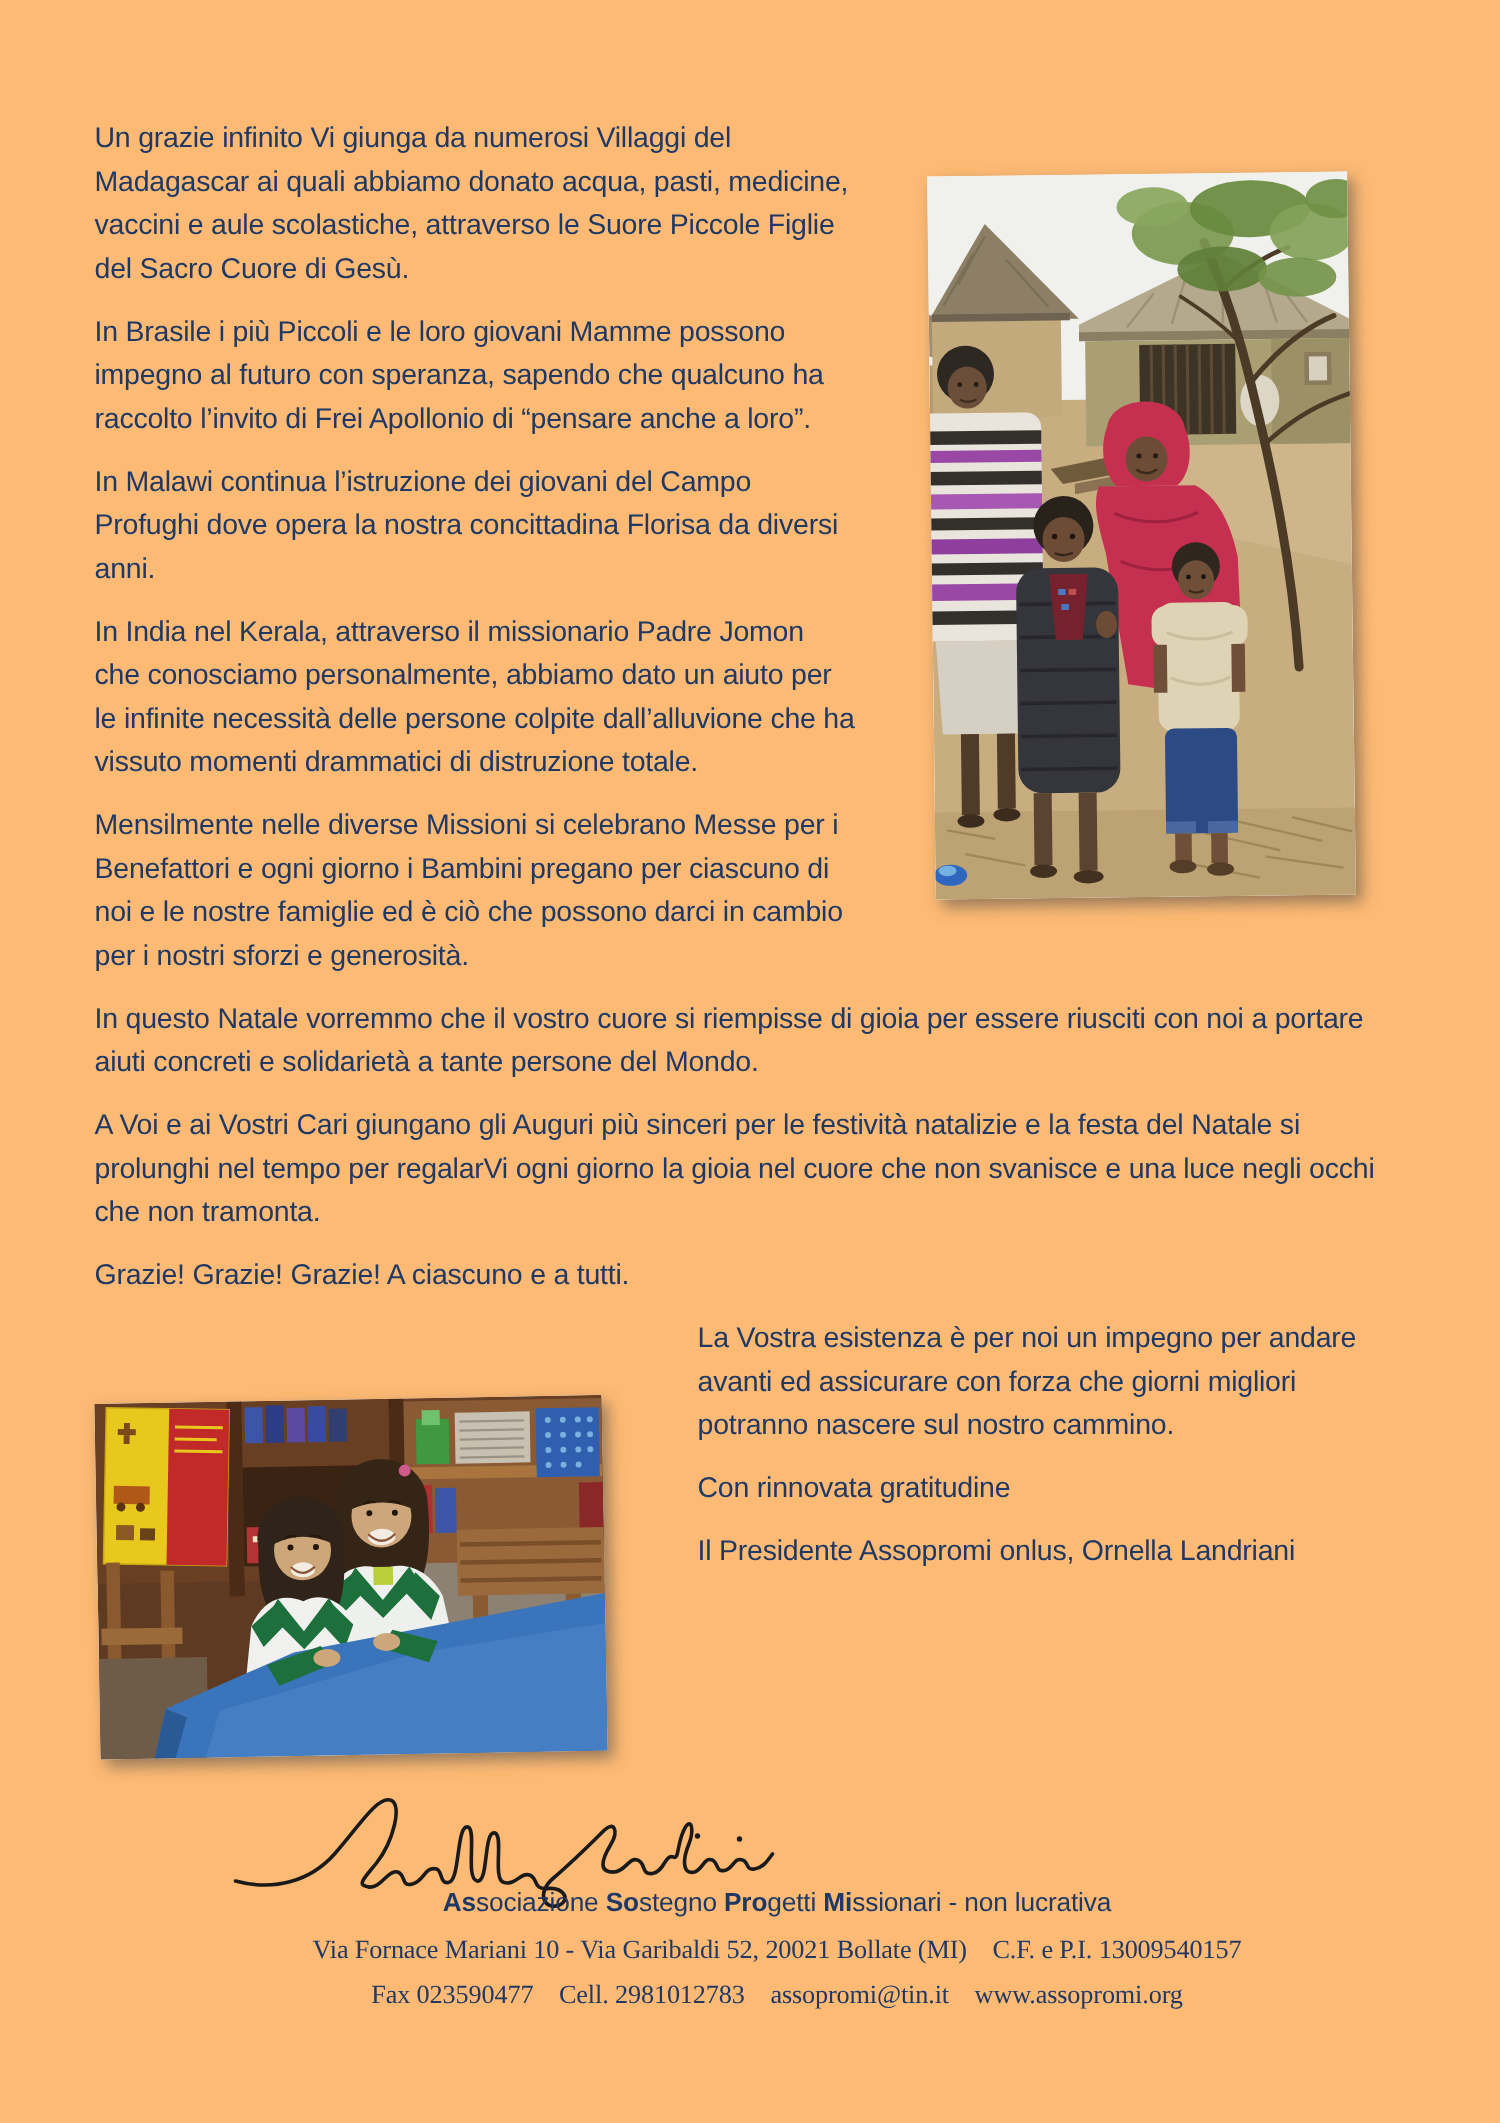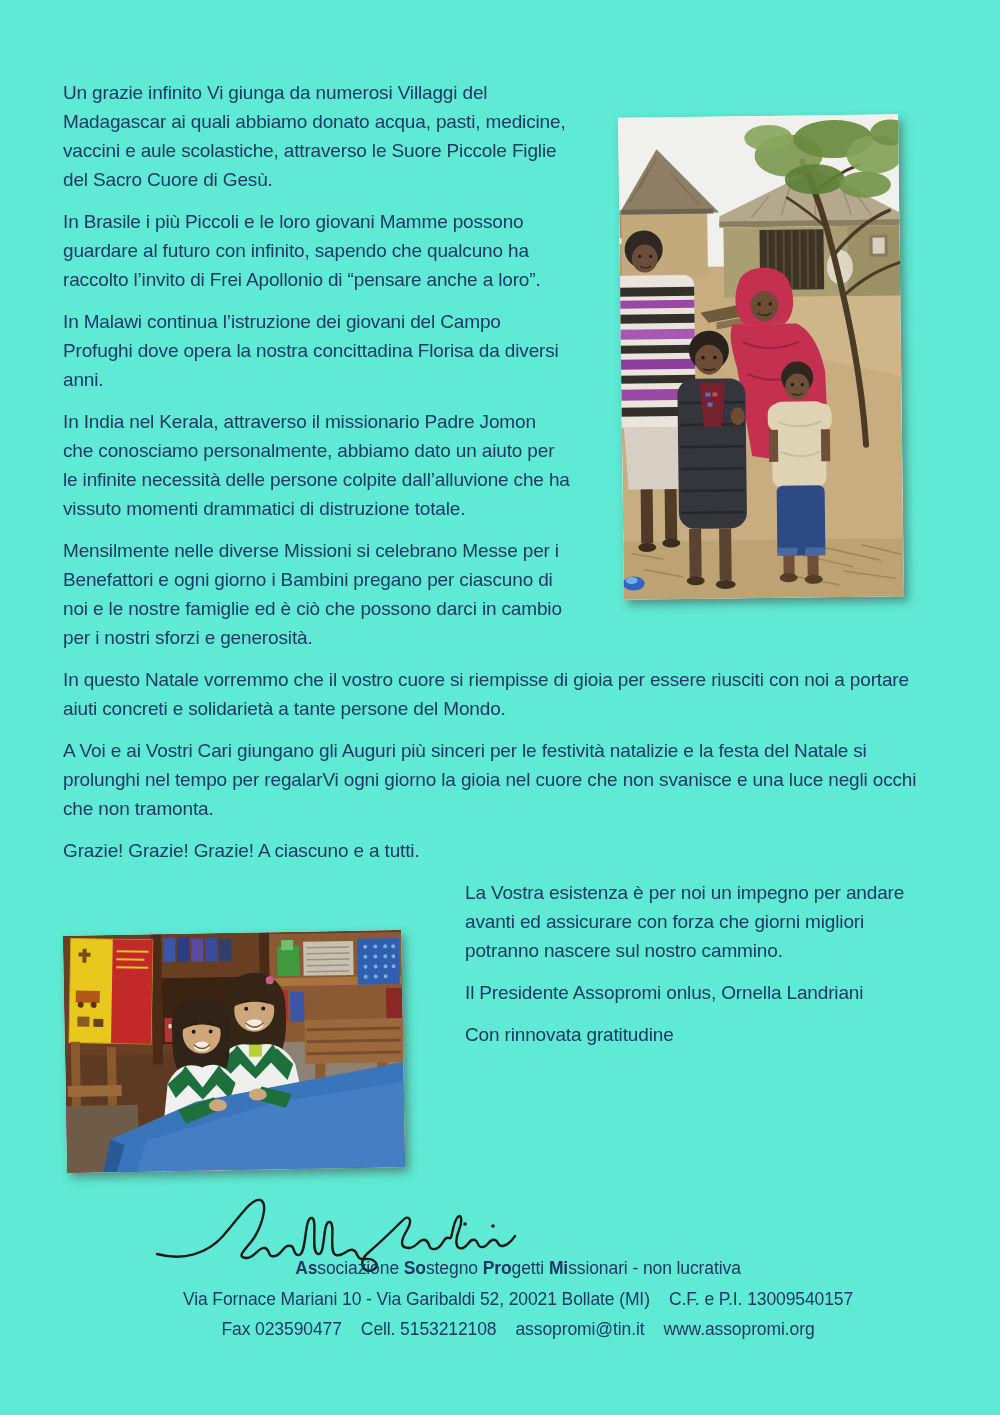--- a/index.html
+++ b/index.html
@@ -1,20 +1,20 @@
 <!DOCTYPE html>
 <html lang="it"><head>
 <meta charset="utf-8">
 <style>
   html,body { margin:0; padding:0; background:#ffffff; }
   .page {
     position:relative;
     width:1000px; height:1415px;
     margin:0 auto;
-    background:#5eead4;
+    background:#fdba74;
     font-family:"Liberation Sans", sans-serif;
     color:#1f3864;
     overflow:hidden;
   }
   .body-text {
     position:absolute;
     left:63px; top:78px;
     width:855px;
     font-size:19px;
     line-height:29px;
@@ -38,21 +38,21 @@
 
   .footer {
     position:absolute;
     left:0; right:0; top:1253px;
     text-align:center;
     font-size:17.5px;
     line-height:30.5px;
     letter-spacing:-0.1px;
     margin-left:36px;
   }
-  .footer .pre { white-space:pre-wrap; }
+  .footer .pre { white-space:pre-wrap;font-family:Liberation Serif, serif; }
   .b { font-weight:bold; }
 </style>
 </head>
 <body>
 
 <div class="page" style="color: rgb(31, 56, 100);">
 
   <div class="body-text">
 
     <div class="float-photo-right">
@@ -182,21 +182,21 @@
           <ellipse cx="165" cy="462" rx="9" ry="4.5" fill="#553e28"></ellipse>
           <ellipse cx="190" cy="464" rx="9" ry="4.5" fill="#553e28"></ellipse>
 
           <ellipse cx="10" cy="466" rx="11" ry="7" fill="#2e66c0"></ellipse>
           <ellipse cx="8" cy="463" rx="6" ry="3.5" fill="#74b0e0"></ellipse>
         </svg>
       </figure>
     </div>
 
     <p>Un grazie infinito Vi giunga da numerosi Villaggi del Madagascar ai quali abbiamo donato acqua, pasti, medicine, vaccini e aule scolastiche, attraverso le Suore Piccole Figlie del Sacro Cuore di Gesù.</p>
-    <p>In Brasile i più Piccoli e le loro giovani Mamme possono guardare al futuro con infinito, sapendo che qualcuno ha raccolto l’invito di Frei Apollonio di “pensare anche a loro”.</p>
+    <p>In Brasile i più Piccoli e le loro giovani Mamme possono impegno al futuro con speranza, sapendo che qualcuno ha raccolto l’invito di Frei Apollonio di “pensare anche a loro”.</p>
     <p>In Malawi continua l’istruzione dei giovani del Campo Profughi dove opera la nostra concittadina Florisa da diversi anni.</p>
     <p>In India nel Kerala, attraverso il missionario Padre Jomon che conosciamo personalmente, abbiamo dato un aiuto per le infinite necessità delle persone colpite dall’alluvione che ha vissuto momenti drammatici di distruzione totale.</p>
     <p class="gap-lg">Mensilmente nelle diverse Missioni si celebrano Messe per i Benefattori e ogni giorno i Bambini pregano per ciascuno di noi e le nostre famiglie ed è ciò che possono darci in cambio per i nostri sforzi e generosità.</p>
     <p>In questo Natale vorremmo che il vostro cuore si riempisse di gioia per essere riusciti con noi a portare aiuti concreti e solidarietà a tante persone del Mondo.</p>
     <p>A Voi e ai Vostri Cari giungano gli Auguri più sinceri per le festività natalizie e la festa del Natale si prolunghi nel tempo per regalarVi ogni giorno la gioia nel cuore che non svanisce e una luce negli occhi che non tramonta.</p>
     <p>Grazie! Grazie! Grazie! A ciascuno e a tutti.</p>
 
     <div class="float-photo-left">
       <figure class="photo photo2" title="Due bambine sorridenti in divisa scolastica a un tavolo blu">
         <svg width="338" height="237" viewBox="0 0 338 237">
@@ -319,22 +319,22 @@
             <polygon points="112,176 148,164 156,176 120,190" fill="#1d703c"></polygon>
             <ellipse cx="152" cy="172" rx="9" ry="6" fill="#cda67a"></ellipse>
             <polygon points="226,162 196,154 188,166 220,176" fill="#1d703c"></polygon>
             <ellipse cx="192" cy="162" rx="9" ry="6" fill="#cda67c"></ellipse>
           </g>
         </svg>
       </figure>
     </div>
 
     <p>La Vostra esistenza è per noi un impegno per andare avanti ed assicurare con forza che giorni migliori potranno nascere sul nostro cammino.</p>
+    <p>Con rinnovata gratitudine</p>
     <p>Il Presidente Assopromi onlus, Ornella Landriani</p>
-    <p>Con rinnovata gratitudine</p>
 
     <p class="sig-row">
       <svg class="signature-svg" width="365" height="95" viewBox="0 0 365 95" title="Ornella Landriani">
         <g stroke="#1a1a1a" stroke-width="2.4" fill="none" stroke-linecap="round" stroke-linejoin="round">
 
           <path d="M4,76 C30,83 54,76 70,58 C86,40 98,20 107,22 C116,24 109,50 98,64 C90,74 84,79 93,80"></path>
 
           <path d="M93,80 C101,81 106,68 112,70 C118,72 114,80 122,78 C130,76 130,66 138,68 C142,69 140,78 146,77 C154,76 151,38 159,40 C165,42 157,74 165,76 C173,78 169,42 177,44 C183,46 175,75 183,77 C191,79 194,70 200,72 C206,74 202,82 212,81"></path>
 
           <path d="M212,81 C222,80 228,88 220,92 C210,96 204,84 216,74 C230,62 242,50 250,42 C256,36 260,42 254,52 C248,62 246,70 256,70"></path>
@@ -345,16 +345,16 @@
           <circle cx="340" cy="48" r="1.8" fill="#1a1a1a" stroke="none"></circle>
         </g>
       </svg>
     </p>
 
   </div>
 
   <div class="footer">
     <div><span class="b">As</span><span>sociazione </span><span class="b">So</span><span>stegno </span><span class="b">Pro</span><span>getti </span><span class="b">Mi</span><span>ssionari - non lucrativa</span></div>
     <div class="pre">Via Fornace Mariani 10 - Via Garibaldi 52, 20021 Bollate (MI)    C.F. e P.I. 13009540157</div>
-    <div class="pre">Fax 023590477    Cell. 5153212108    assopromi@tin.it    www.assopromi.org</div>
+    <div class="pre">Fax 023590477    Cell. 2981012783    assopromi@tin.it    www.assopromi.org</div>
   </div>
 
 </div>
 
 </body></html>

